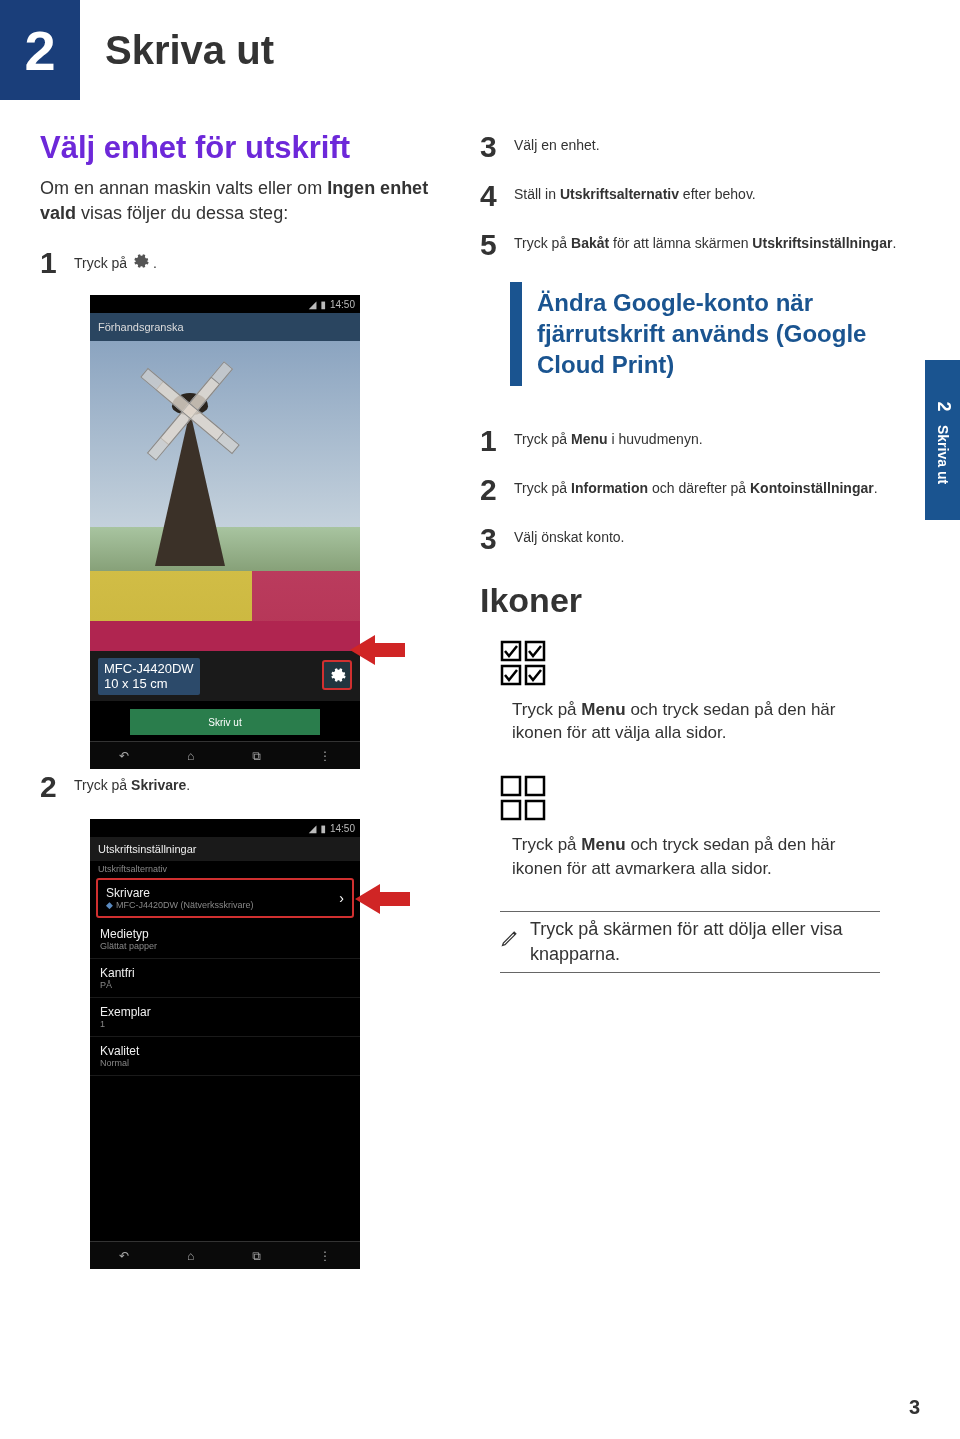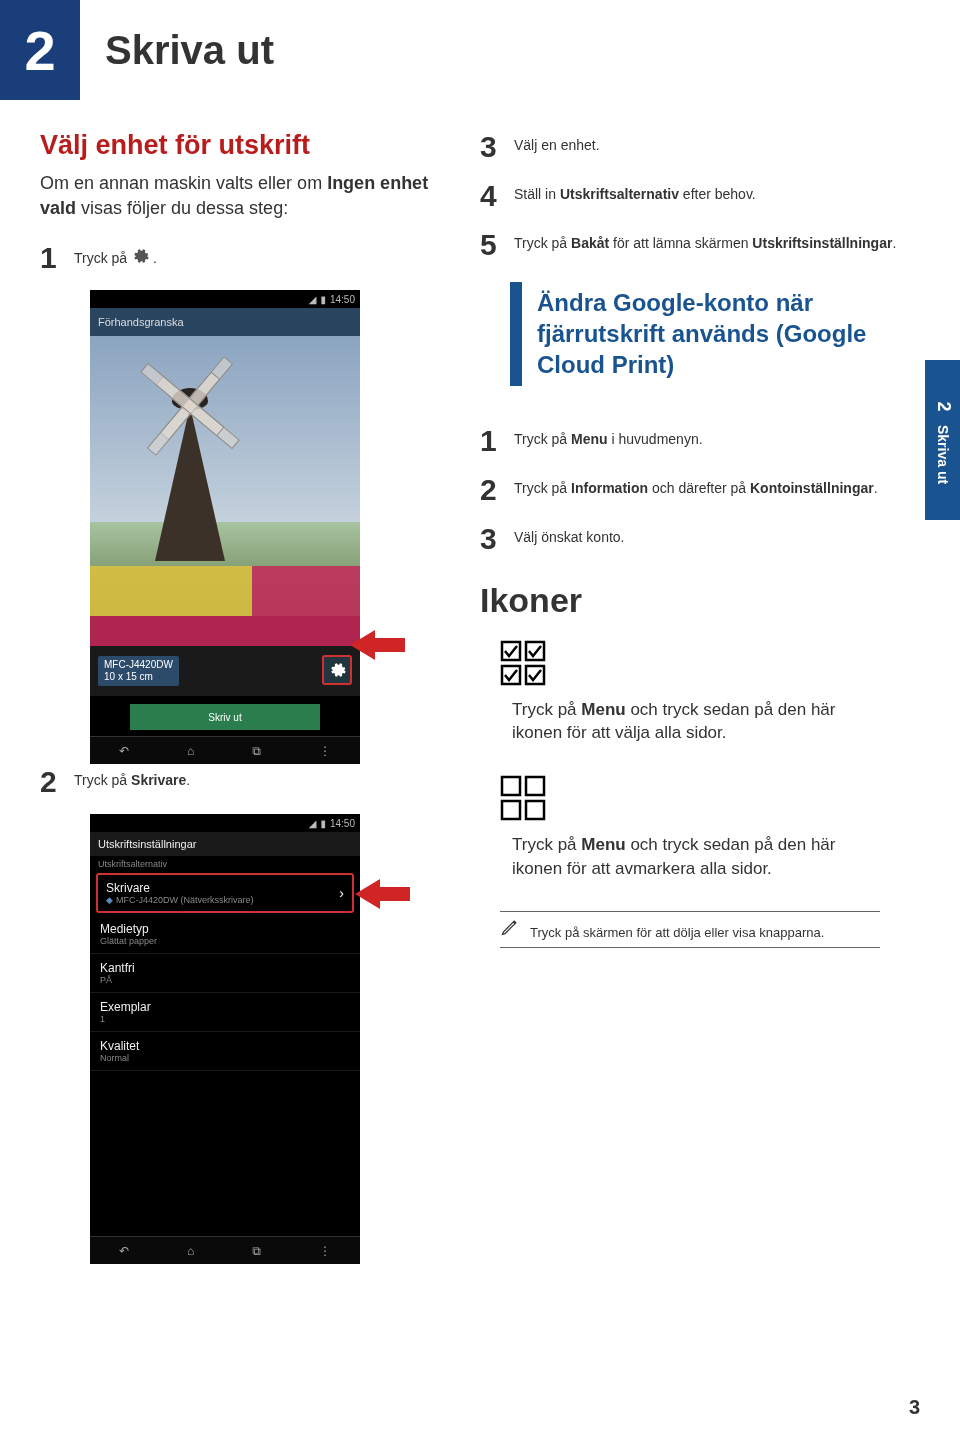--- a/index.html
+++ b/index.html
@@ -39,23 +39,23 @@
     padding: 0 20px 0 40px;
     gap: 30px;
   }
   .left-col {
     width: 410px;
   }
   .right-col {
     flex: 1;
   }
   .section-heading {
-    font-size: 27px;
-    font-weight: bold;
-    color: #b91c1c;
+    font-size: 31px;
+    font-weight: bold;
+    color: #6d28d9;
     margin-bottom: 10px;
   }
   .section-sub {
     font-size: 18px;
     line-height: 1.4;
     margin-bottom: 20px;
   }
   .step-line {
     display: flex;
     align-items: flex-start;
@@ -168,21 +168,21 @@
     padding: 0 8px;
     color: #ccc;
     font-size: 9px;
     position: relative;
   }
   .printer-model-box {
     background: #2c4a6a;
     padding: 3px 6px;
     border-radius: 2px;
     color: #fff;
-    font-size: 10px;
+    font-size: 13px;
     line-height: 1.2;
   }
   .gear-circle {
     position: absolute;
     right: 8px;
     top: 9px;
     width: 30px;
     height: 30px;
     border: 2px solid #d03030;
     border-radius: 3px;
@@ -301,24 +301,24 @@
     line-height: 1.4;
     margin-left: 32px;
     margin-right: 60px;
   }
   .note-divider {
     border-top: 1px solid #666;
     margin: 0 60px 5px 20px;
   }
   .note-block {
     display: flex;
-    align-items: flex-end;
+    align-items: center;
     gap: 10px;
     margin: 0 60px 5px 20px;
-    font-size: 13px;
+    font-size: 18px;
     line-height: 1.4;
   }
 
   
   .side-tab {
     position: absolute;
     right: 0;
     top: 360px;
     width: 35px;
     height: 160px;

